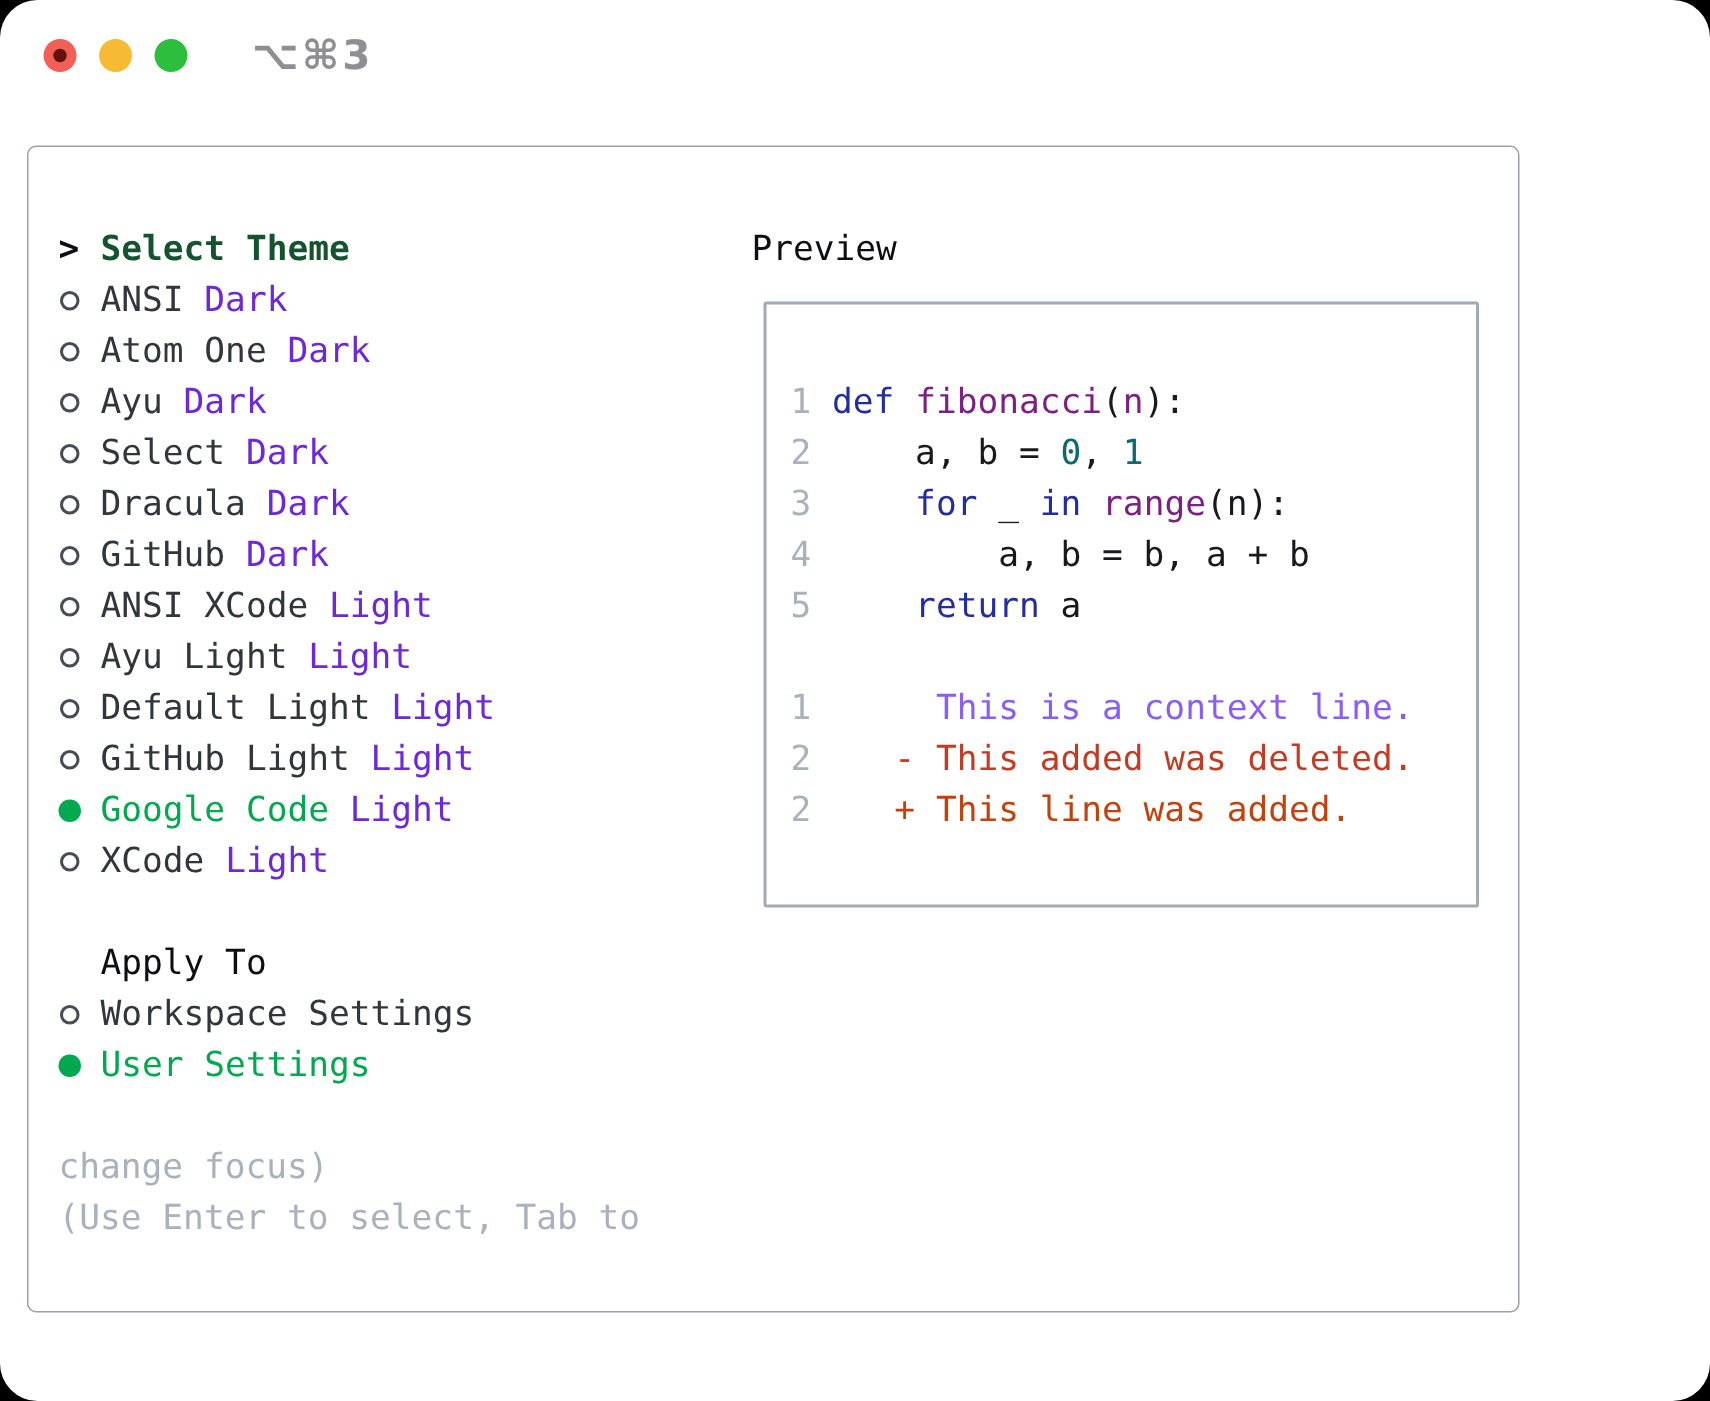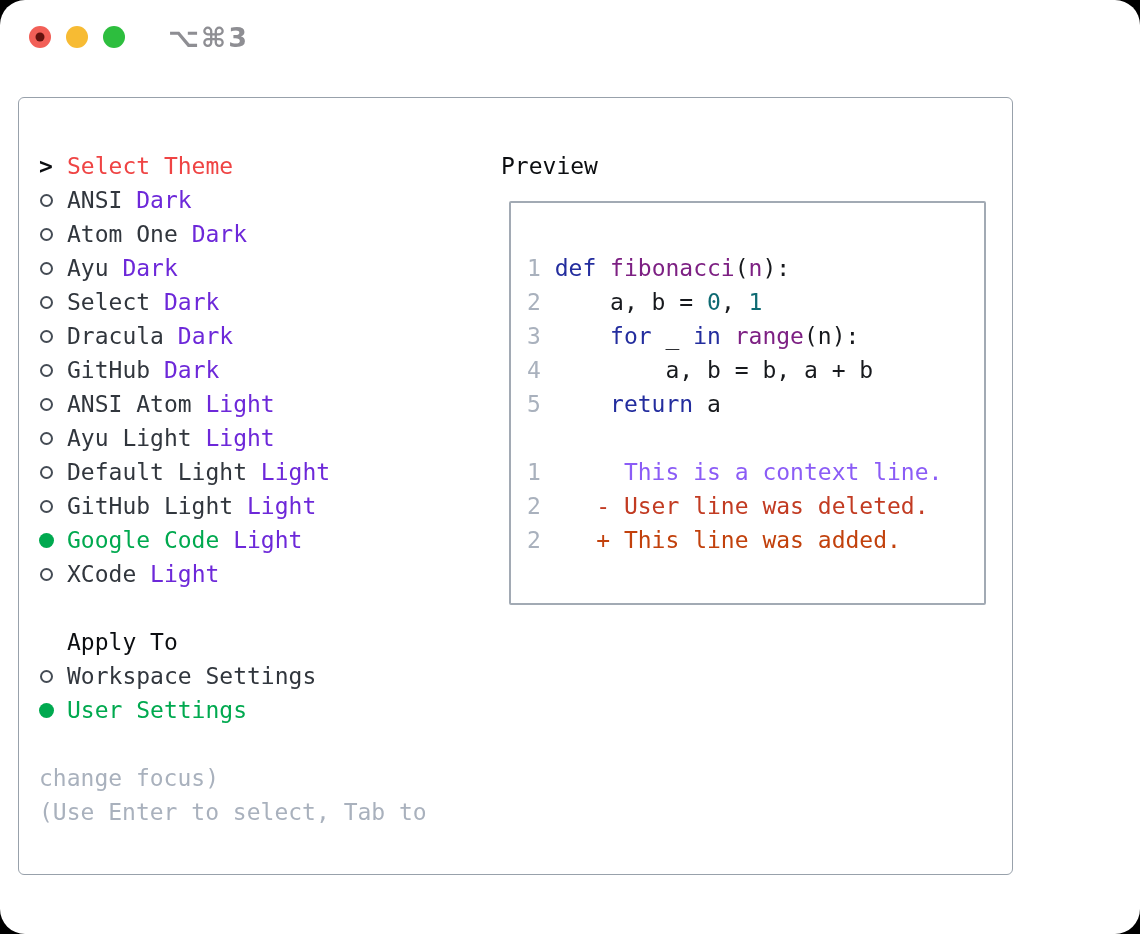--- a/index.html
+++ b/index.html
@@ -38,21 +38,21 @@
     border:1.5px solid #98a1ab;border-radius:6px;background:#fff;
     box-sizing:border-box;
   }
   .leftcol{
     position:absolute;left:20px;top:51px;width:440px;
     font-size:23px;line-height:34px;color:#31363d;
   }
   .row{height:34px;display:flex;align-items:center;white-space:pre;}
   .marker{width:28px;flex:0 0 28px;display:flex;align-items:center;}
   .prompt{font-weight:700;color:#0c0e11;}
-  .title-text{font-weight:400;color:#ef4444;text-align:right;}
+  .title-text{font-weight:700;color:#14532d;text-align:right;}
   .radio{
     width:13px;height:13px;border-radius:50%;
     border:2px solid #454c55;box-sizing:border-box;margin-left:1px;
   }
   .radio.sel{border:none;width:15px;height:15px;background:#00a94f;margin-left:0;}
   .item-name{color:#31363d;}
   .item-name.sel{color:#00a94f;}
   .item-tag{color:#6d28d9;margin-left:1ch;}
   .spacer{height:34px;}
   .apply-title{color:#0c0e11;}
@@ -101,21 +101,21 @@
         <span class="title-text">Select Theme</span>
       </div>
 
       <div>
           <div class="row"><span class="marker"><span class="radio"></span></span><span class="item-name">ANSI</span><span class="item-tag">Dark</span></div>
           <div class="row"><span class="marker"><span class="radio"></span></span><span class="item-name">Atom One</span><span class="item-tag">Dark</span></div>
           <div class="row"><span class="marker"><span class="radio"></span></span><span class="item-name">Ayu</span><span class="item-tag">Dark</span></div>
           <div class="row"><span class="marker"><span class="radio"></span></span><span class="item-name">Select</span><span class="item-tag">Dark</span></div>
           <div class="row"><span class="marker"><span class="radio"></span></span><span class="item-name">Dracula</span><span class="item-tag">Dark</span></div>
           <div class="row"><span class="marker"><span class="radio"></span></span><span class="item-name">GitHub</span><span class="item-tag">Dark</span></div>
-          <div class="row"><span class="marker"><span class="radio"></span></span><span class="item-name">ANSI Atom</span><span class="item-tag">Light</span></div>
+          <div class="row"><span class="marker"><span class="radio"></span></span><span class="item-name">ANSI XCode</span><span class="item-tag">Light</span></div>
           <div class="row"><span class="marker"><span class="radio"></span></span><span class="item-name">Ayu Light</span><span class="item-tag">Light</span></div>
           <div class="row"><span class="marker"><span class="radio"></span></span><span class="item-name">Default Light</span><span class="item-tag">Light</span></div>
           <div class="row"><span class="marker"><span class="radio"></span></span><span class="item-name">GitHub Light</span><span class="item-tag">Light</span></div>
           <div class="row"><span class="marker"><span class="radio sel"></span></span><span class="item-name sel">Google Code</span><span class="item-tag">Light</span></div>
           <div class="row"><span class="marker"><span class="radio"></span></span><span class="item-name">XCode</span><span class="item-tag">Light</span></div>
         </div>
 
       <div class="spacer"></div>
 
       <div class="row">
@@ -138,19 +138,19 @@
 
     <div class="preview-box">
       <div>
           <div class="code-row"><span class="ln">1</span><span class="c-kwd">def</span><span class="c-pln"> </span><span class="c-fn">fibonacci</span><span class="c-pln">(</span><span class="c-fn">n</span><span class="c-pln">):</span></div>
           <div class="code-row"><span class="ln">2</span><span class="c-pln">    a, b = </span><span class="c-lit">0</span><span class="c-pln">, </span><span class="c-lit">1</span></div>
           <div class="code-row"><span class="ln">3</span><span class="c-pln">    </span><span class="c-kwd">for</span><span class="c-pln"> _ </span><span class="c-kwd">in</span><span class="c-pln"> </span><span class="c-fn">range</span><span class="c-pln">(n):</span></div>
           <div class="code-row"><span class="ln">4</span><span class="c-pln">        a, b = b, a + b</span></div>
           <div class="code-row"><span class="ln">5</span><span class="c-pln">    </span><span class="c-kwd">return</span><span class="c-pln"> a</span></div>
           <div class="code-row"><span class="ln"></span></div>
           <div class="code-row"><span class="ln">1</span><span class="c-ctx">     This is a context line.</span></div>
-          <div class="code-row"><span class="ln">2</span><span class="c-del">   - User line was deleted.</span></div>
+          <div class="code-row"><span class="ln">2</span><span class="c-del">   - This added was deleted.</span></div>
           <div class="code-row"><span class="ln">2</span><span class="c-add">   + This line was added.</span></div>
         </div>
     </div>
 
   </div>
 </div>
 
 </body></html>

